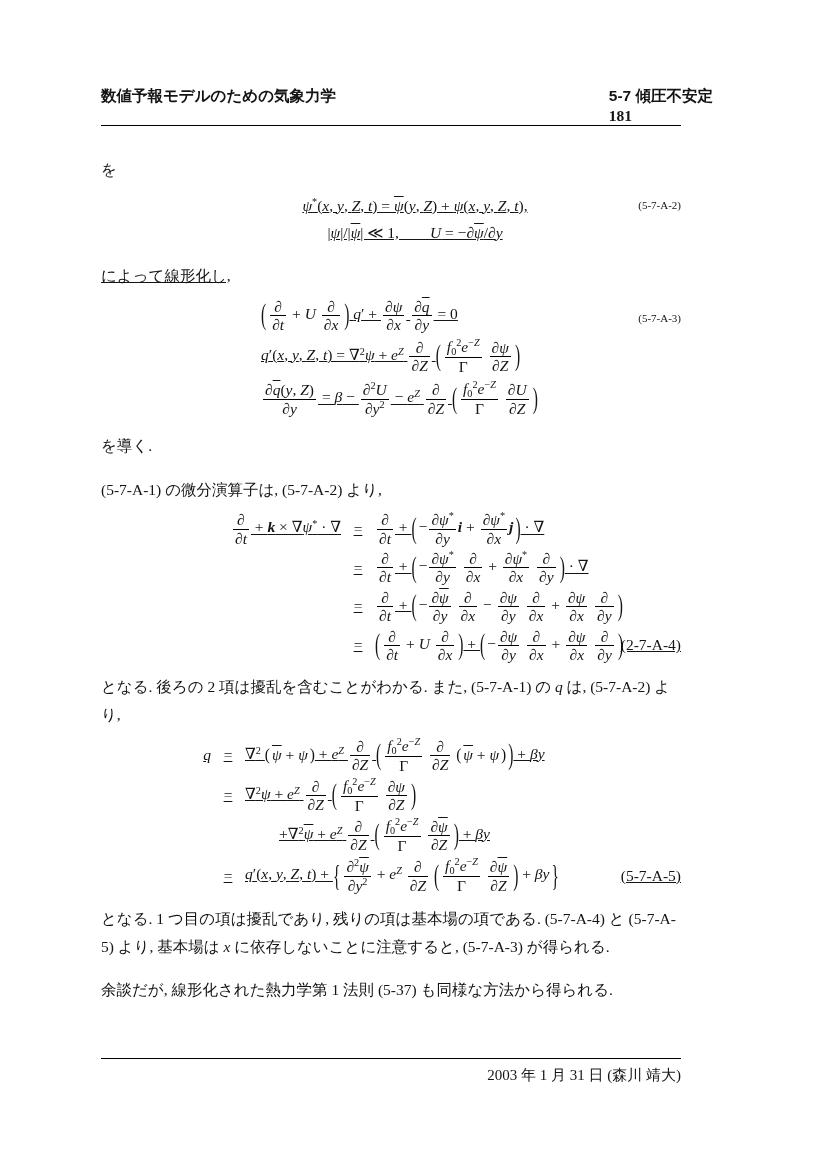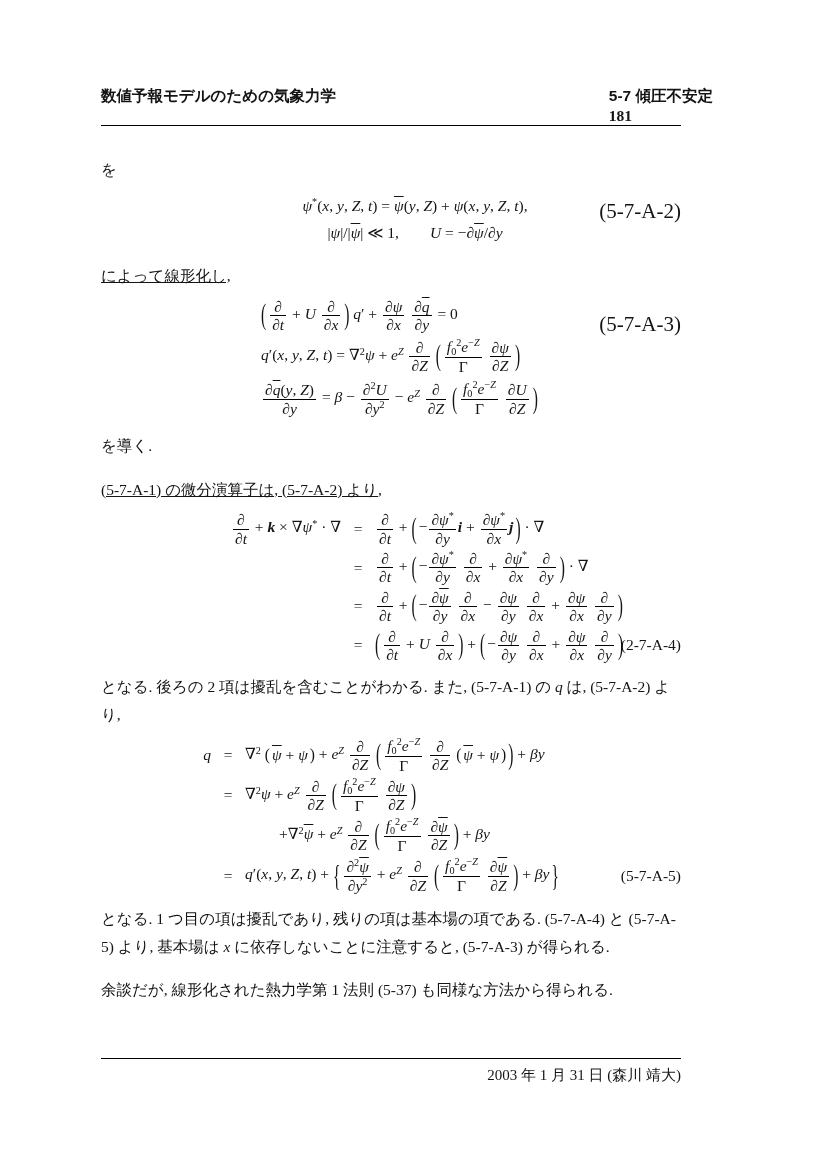--- a/index.html
+++ b/index.html
@@ -14,44 +14,44 @@
           font-family:"Liberation Sans","DejaVu Sans",sans-serif;
           font-weight:bold;font-size:15.5px;}
   .hright{display:flex;align-items:baseline;flex-direction:column;}
   .hpage{font-family:"Liberation Serif","DejaVu Serif",serif;margin-left:32px;}
 
   
   .para{font-size:15.5px;line-height:1.8;}
   .p-intro{margin-top:30px;}
   .p-linearize{margin-top:18px;text-decoration:underline;}
   .p-derive{margin-top:14px;}
-  .p-operator{margin-top:16px;text-decoration:underline;}
+  .p-operator{margin-top:16px;}
   .p-after-a4{margin-top:10px;}
   .p-after-a5{margin-top:10px;}
   .p-aside{margin-top:16px;}
   .mit{font-style:italic;}
 
   
   .math{font-size:15.5px;line-height:1.35;}
   .math i{font-style:italic;}
   .frac{display:inline-block;vertical-align:middle;text-align:center;margin:0 2px;}
   .fnum,.fden{display:block;line-height:1.12;padding:0 2px;}
   .fden{border-top:1px solid #000;}
   .math sup{font-size:66%;vertical-align:0.55em;line-height:1;}
   .math sub{font-size:66%;vertical-align:-0.25em;line-height:1;}
   .ovl{text-decoration:overline;}
   .vec{font-weight:bold;font-style:italic;}
   .group{display:inline-flex;align-items:center;vertical-align:middle;}
   .ginner{display:inline-block;padding:0 2px;}
   .stretch{display:inline-block;transform-origin:center;}
 
   
-  .eqblock{position:relative;}
+  .eqblock{position:relative;text-decoration:underline;}
   .eqline{white-space:nowrap;}
-  .eqnum{font-size:21px;}
+  .eqnum{font-size:11px;}
   .eqnum.abs{position:absolute;right:0;}
   .eq-a2{margin-top:12px;text-align:center;padding-left:48px;}
   .eq-a2 .eqline + .eqline{margin-top:6px;}
   .eq-a2 .eqnum{top:3px;}
   .eq-a3{margin-top:8px;padding-left:160px;}
   .eq-a3 .eqline{margin:5px 0;}
   .eq-a3 .eqnum{top:14px;}
   .eqalign{margin-top:8px;}
   .eqrow{display:grid;align-items:center;margin:3px 0;}
   .a4 .eqrow{grid-template-columns:240px 34px minmax(0,1fr) 72px;}

